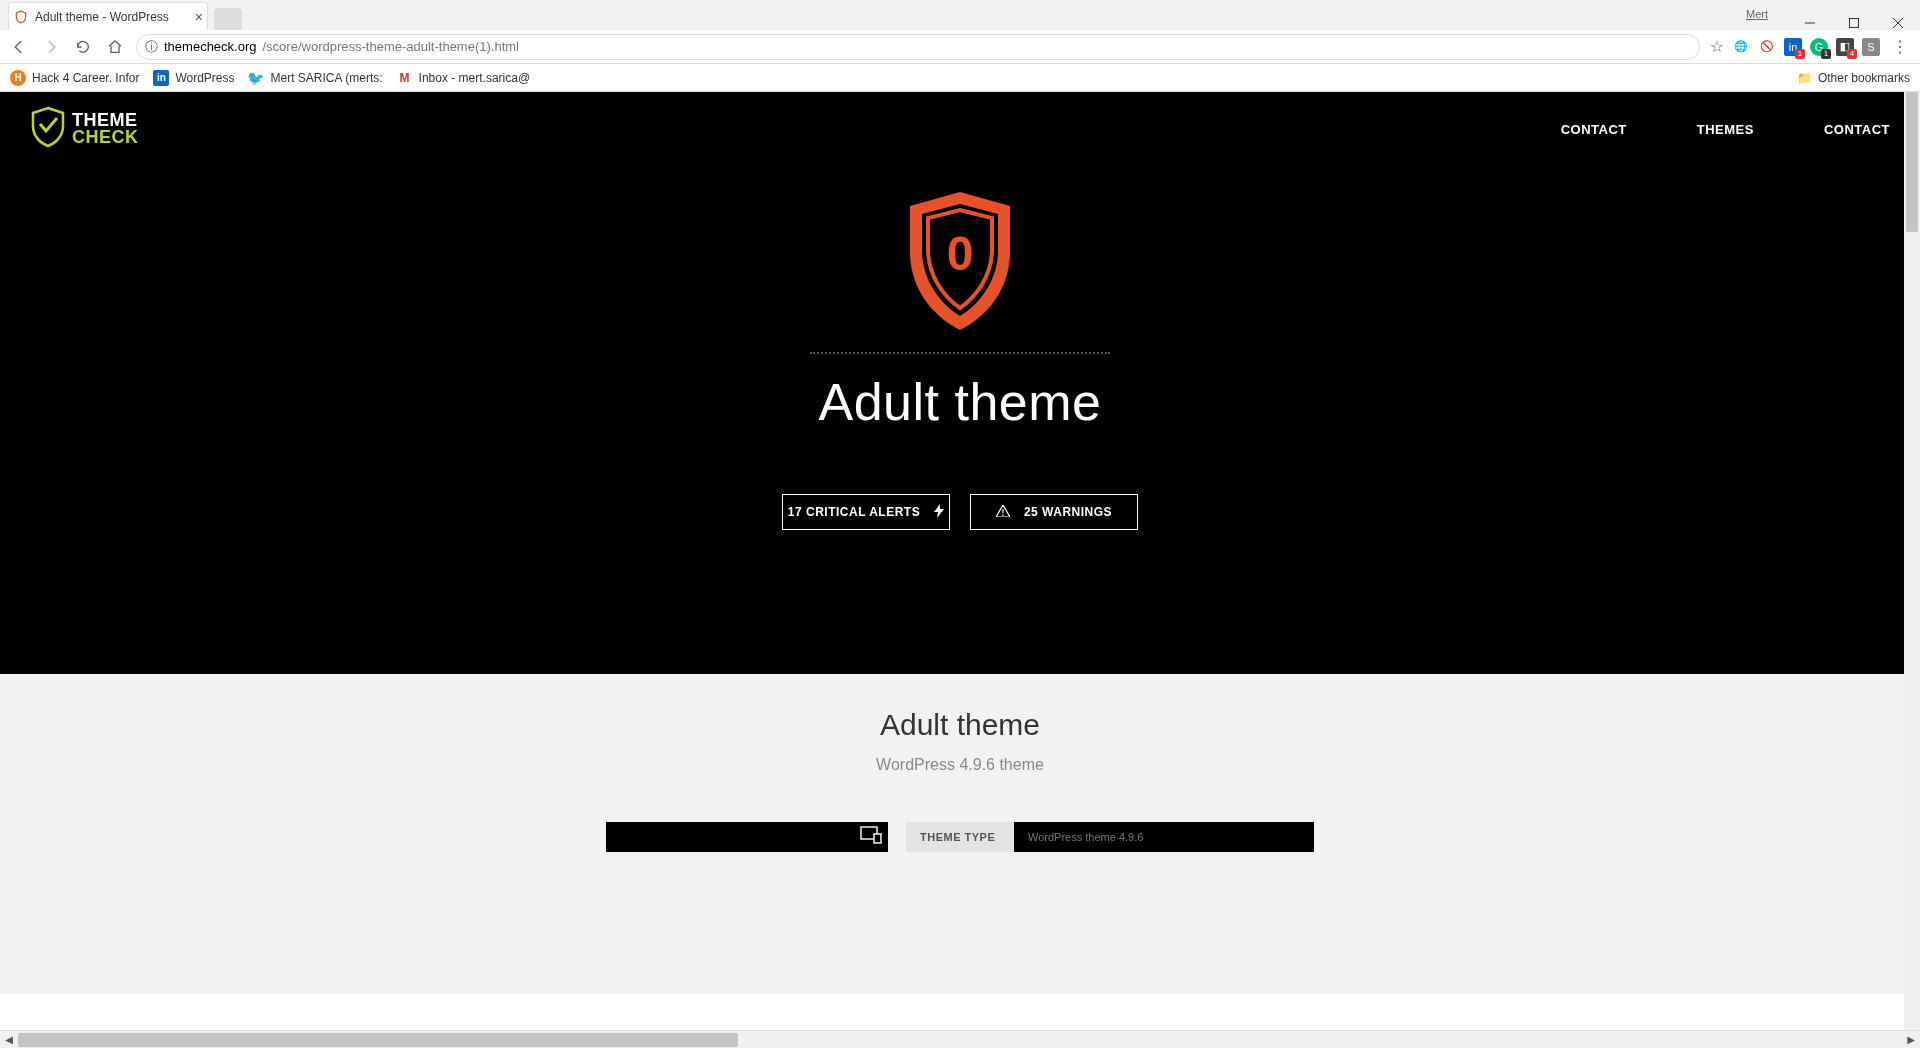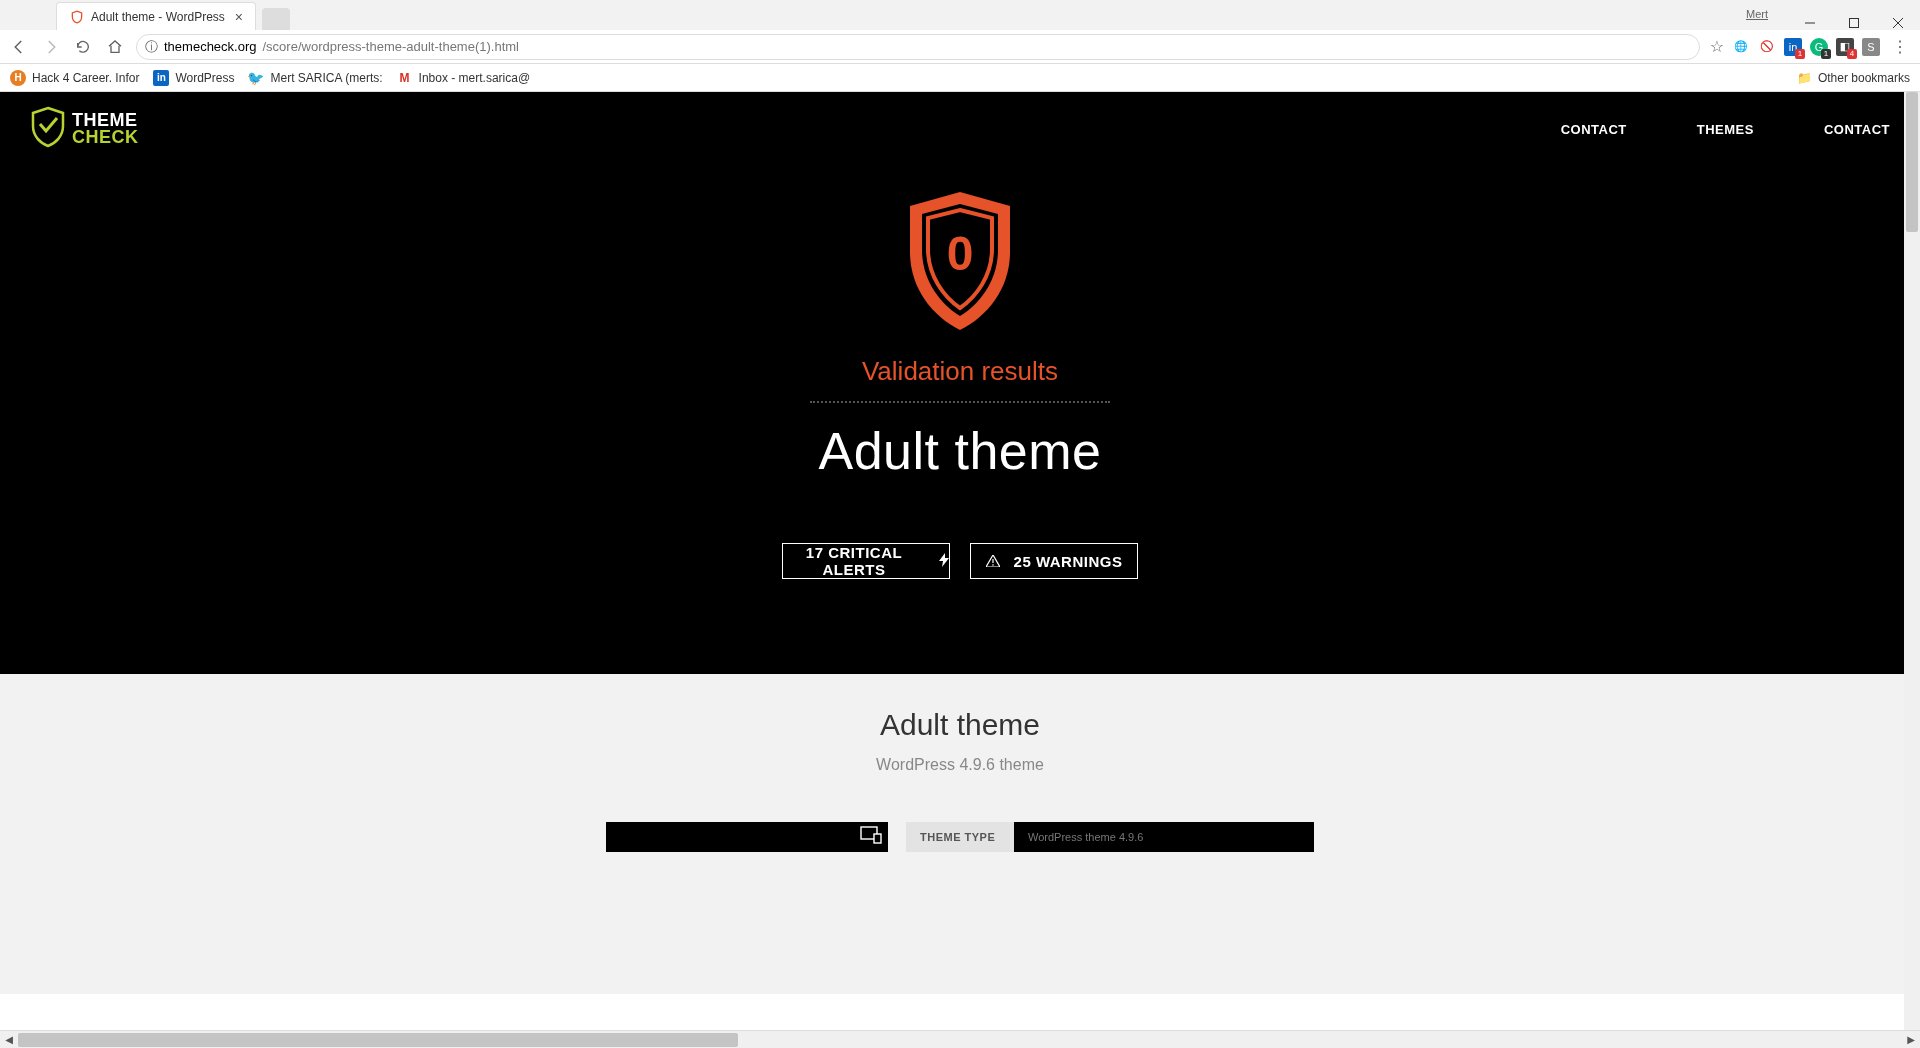--- a/index.html
+++ b/index.html
@@ -1,21 +1,21 @@
 <!DOCTYPE html>
 <html><head>
 <meta charset="utf-8">
 <style>
 * { margin: 0; padding: 0; box-sizing: border-box; }
 body { font-family: -apple-system, "Segoe UI", Arial, sans-serif; background: #fff; width: 1920px; height: 1048px; overflow: hidden; position: relative; }
 
 
 .browser-chrome { background: #fff; }
 .tab-strip { height: 30px; background: #f2f2f2; display: flex; align-items: flex-end; padding-left: 8px; position: relative; }
-.tab { background: #fff; height: 28px; width: 200px; border-radius: 4px 4px 0 0; display: flex; align-items: center; padding: 0 12px; font-size: 12px; color: #333; gap: 6px; border: 1px solid #ddd; border-bottom: none; position: relative; margin-left: 48px; }
+.tab { background: #fff; height: 28px; width: 200px; border-radius: 4px 4px 0 0; display: flex; align-items: center; padding: 0 4px; font-size: 12px; color: #333; gap: 6px; border: 1px solid #ddd; border-bottom: none; position: relative; }
 .tab-favicon { width: 16px; height: 16px; display: inline-flex; align-items: center; justify-content: center; }
 .tab-title { flex: 1; overflow: hidden; white-space: nowrap; text-overflow: ellipsis; }
 .tab-close { font-size: 14px; color: #555; cursor: pointer; }
 .tab-ghost { width: 28px; height: 22px; background: #ddd; margin-left: 6px; border-radius: 4px 4px 0 0; }
 .window-controls { position: absolute; right: 0; top: 8px; display: flex; align-items: flex-start; height: 30px; gap: 0; }
 .win-label { font-size: 11px; color: #666; text-decoration: underline; margin-right: 20px; }
 .win-btn { width: 44px; height: 30px; display: flex; align-items: center; justify-content: center; color: #333; font-size: 12px; cursor: pointer; }
 
 .addr-bar { height: 34px; display: flex; align-items: center; padding: 0 8px; gap: 10px; border-bottom: 1px solid #ddd; }
 .nav-btn { width: 22px; height: 22px; display: flex; align-items: center; justify-content: center; color: #5f6368; cursor: pointer; }
@@ -44,21 +44,21 @@
 .logo-text .l2 { color: #b7d332; display: block; }
 .nav { display: flex; gap: 70px; font-size: 13px; font-weight: 700; letter-spacing: 0.5px; }
 .nav a { color: #fff; text-decoration: none; cursor: pointer; }
 
 .hero-center { position: absolute; left: 50%; transform: translateX(-50%); top: 96px; text-align: center; width: 600px; }
 .shield-wrap { display: inline-block; }
 .vr-label { color: #e6522a; font-size: 26px; font-weight: 300; margin-top: 18px; }
 .dotted { border-top: 2px dotted #555; width: 300px; margin: 14px auto 18px; }
 .theme-title { font-size: 52px; font-weight: 200; color: #fff; letter-spacing: 0.5px; }
 .alert-row { display: flex; gap: 20px; justify-content: center; margin-top: 62px; }
-.alert-btn { border: 1px solid #fff; height: 36px; width: 168px; display: flex; align-items: center; justify-content: center; gap: 14px; color: #fff; font-size: 15px; font-weight: 700; letter-spacing: 0.5px; cursor: pointer; }
+.alert-btn { border: 1px solid #fff; height: 36px; width: 168px; display: flex; align-items: center; justify-content: center; gap: 14px; color: #fff; font-size: 12px; font-weight: 700; letter-spacing: 0.5px; cursor: pointer; }
 
 .details { background: #f2f2f2; min-height: 320px; text-align: center; padding-top: 34px; }
 .details h2 { font-size: 30px; font-weight: 300; color: #333; }
 .details .sub { font-size: 16px; color: #888; margin-top: 14px; }
 .detail-row { display: flex; justify-content: center; gap: 18px; margin-top: 48px; }
 .preview-box { width: 282px; height: 30px; background: #000; position: relative; }
 .preview-box .corner { position: absolute; right: 6px; top: 4px; color: #fff; }
 .info-cell { height: 30px; display: flex; align-items: center; font-size: 11px; padding: 0 14px; }
 .info-cell.k { width: 108px; background: #e3e3e3; color: #555; font-weight: 700; letter-spacing: 0.5px; }
 .info-cell.v { width: 300px; background: #000000; color: #777; }
@@ -197,21 +197,20 @@
 
     <div class="hero-center">
       <div class="shield-wrap">
         <svg width="120" height="146" viewBox="0 0 120 146">
           <path d="M60 4 L110 18 V64 C110 100 88 128 60 142 C32 128 10 100 10 64 V18 Z" fill="#e6522a"></path>
           <path d="M60 16 L98 26 V62 C98 92 80 116 60 128 C40 116 22 92 22 62 V26 Z" fill="#000"></path>
           <path d="M60 22 L92 30 V61 C92 88 76 109 60 120 C44 109 28 88 28 61 V30 Z" fill="none" stroke="#e6522a" stroke-width="4"></path>
           <text x="60" y="82" text-anchor="middle" fill="#e6522a" font-size="48" font-weight="800" font-family="Arial">0</text>
         </svg>
       </div>
-      <div class="vr-label">Validation results</div>
       <div class="dotted"></div>
       <div class="theme-title">Adult theme</div>
       <div class="alert-row">
         <div class="alert-btn">
           <span>17 CRITICAL ALERTS</span>
           <span><svg width="10" height="14" viewBox="0 0 10 14">
                 <path d="M6 0 L0 8 H4 L3 14 L10 5 H6 Z" fill="#fff"></path>
               </svg></span>
         </div>
         <div class="alert-btn">

